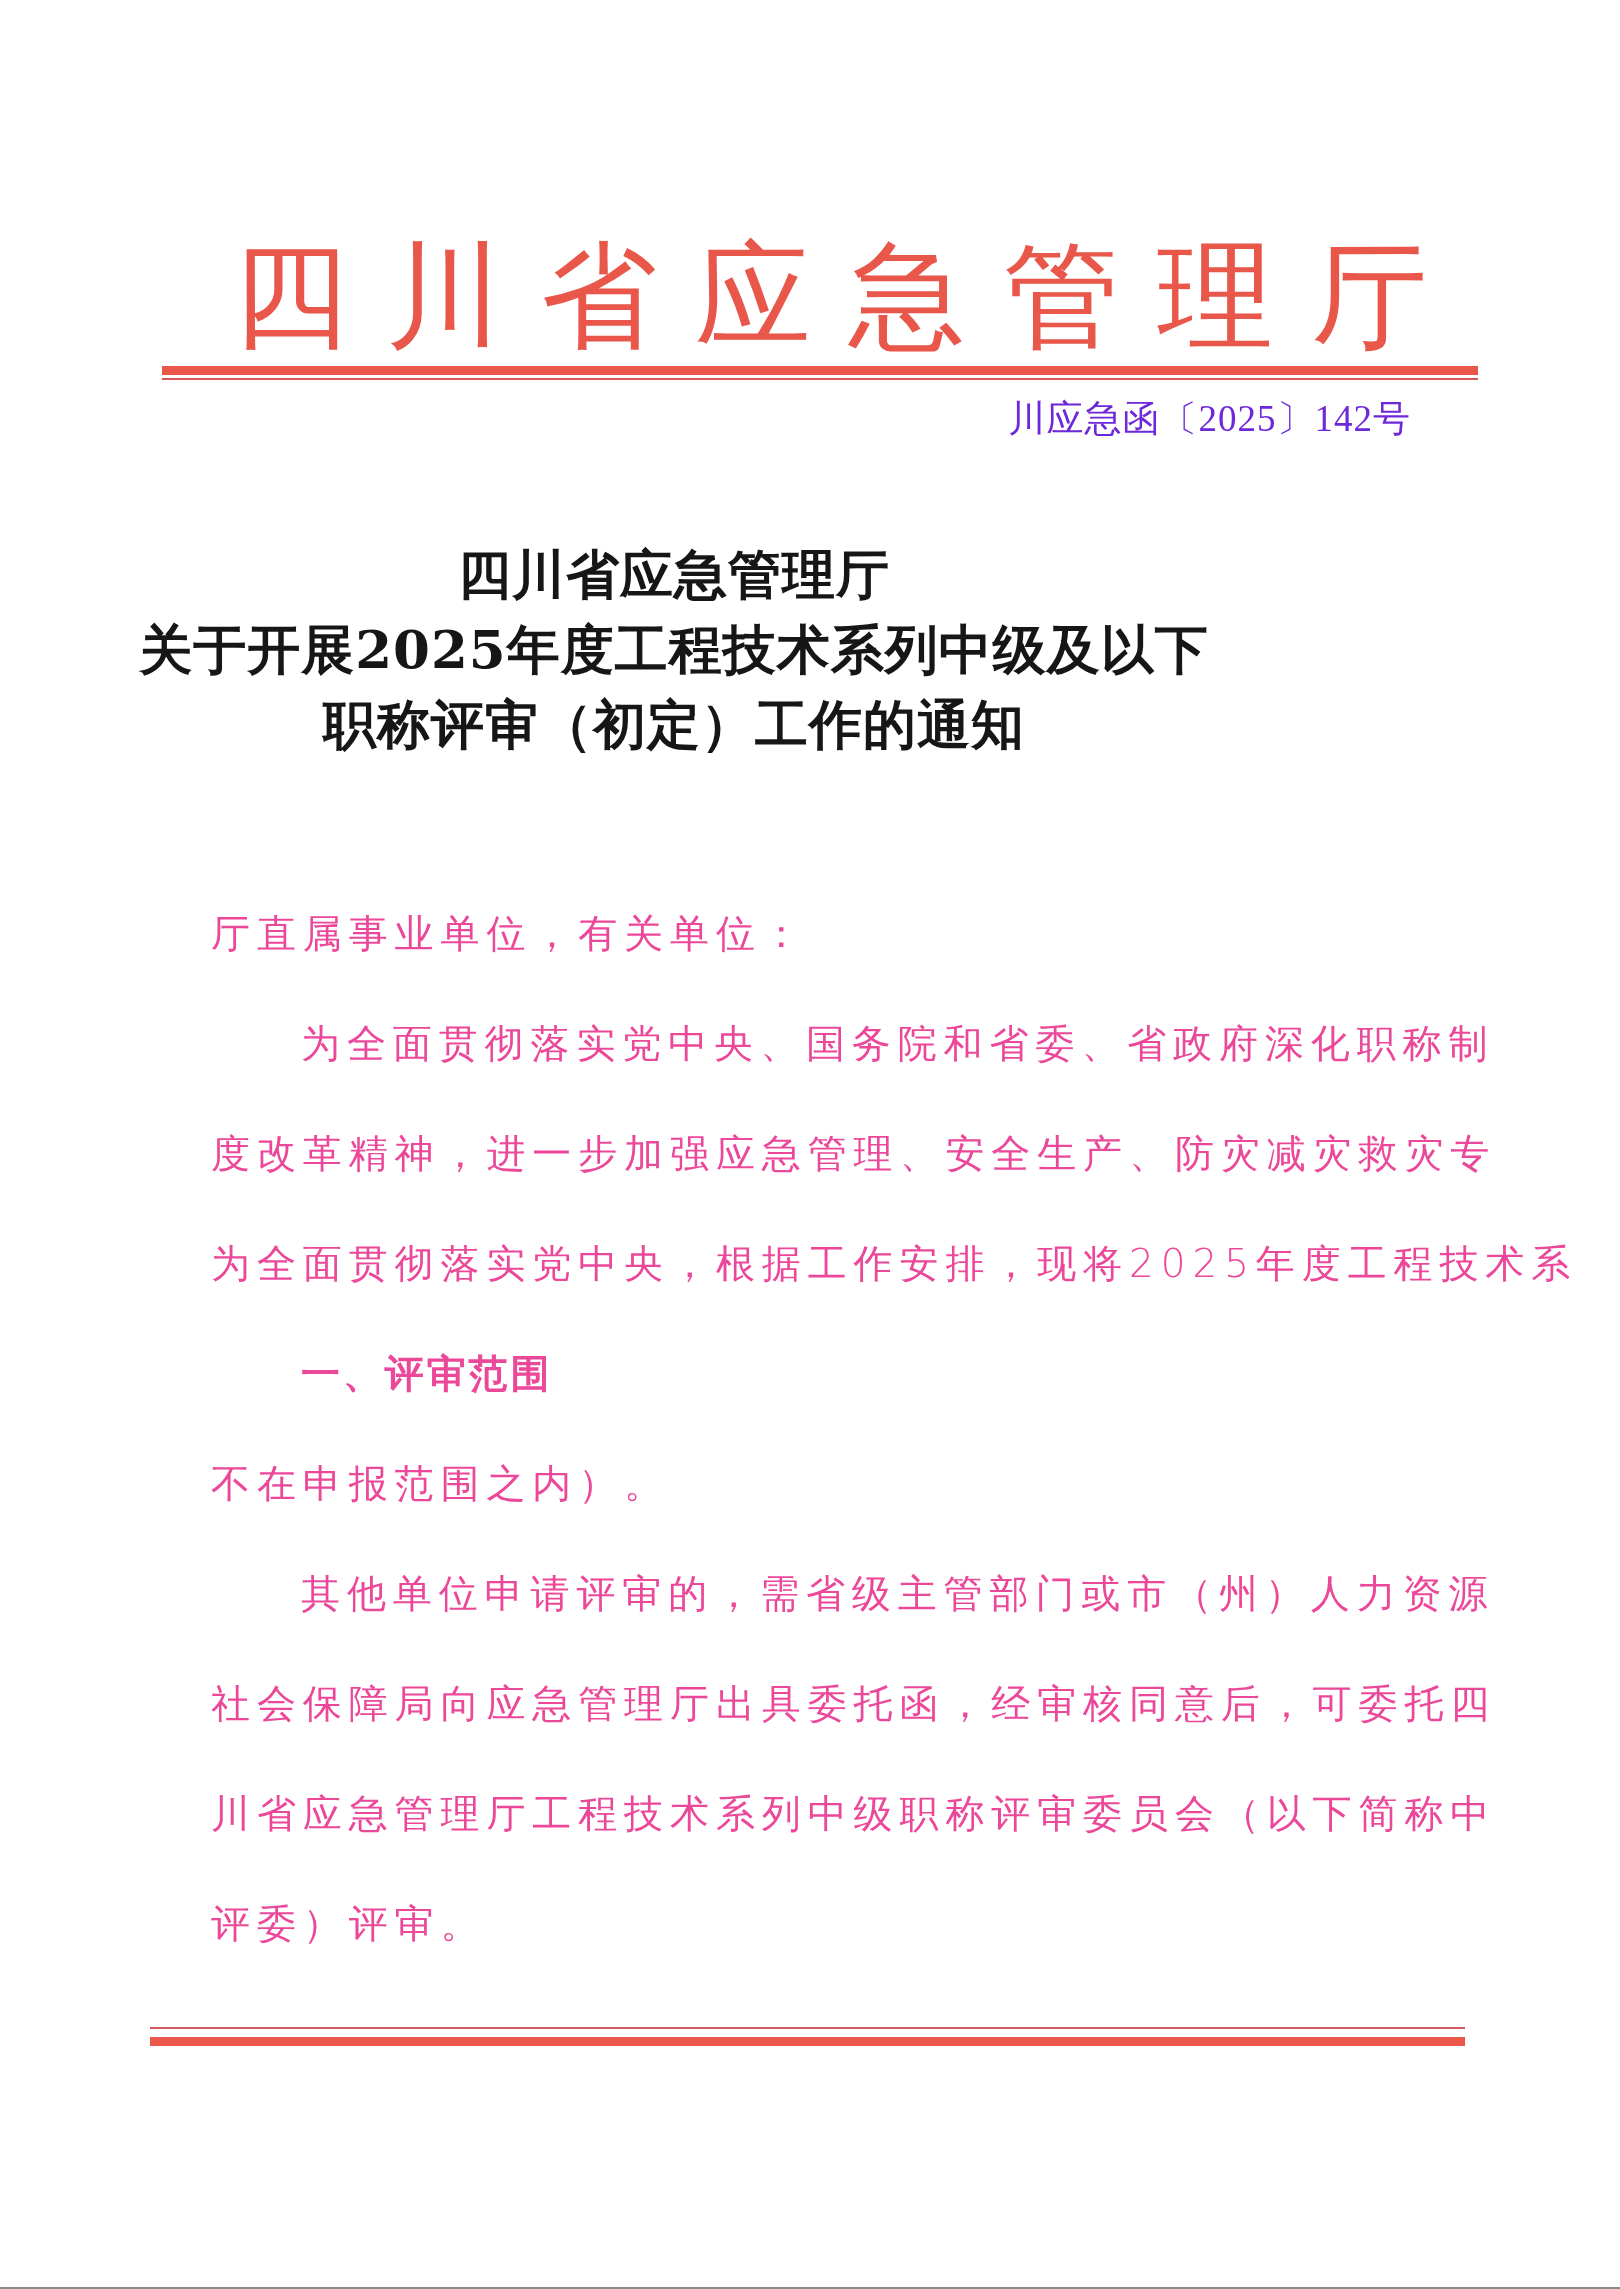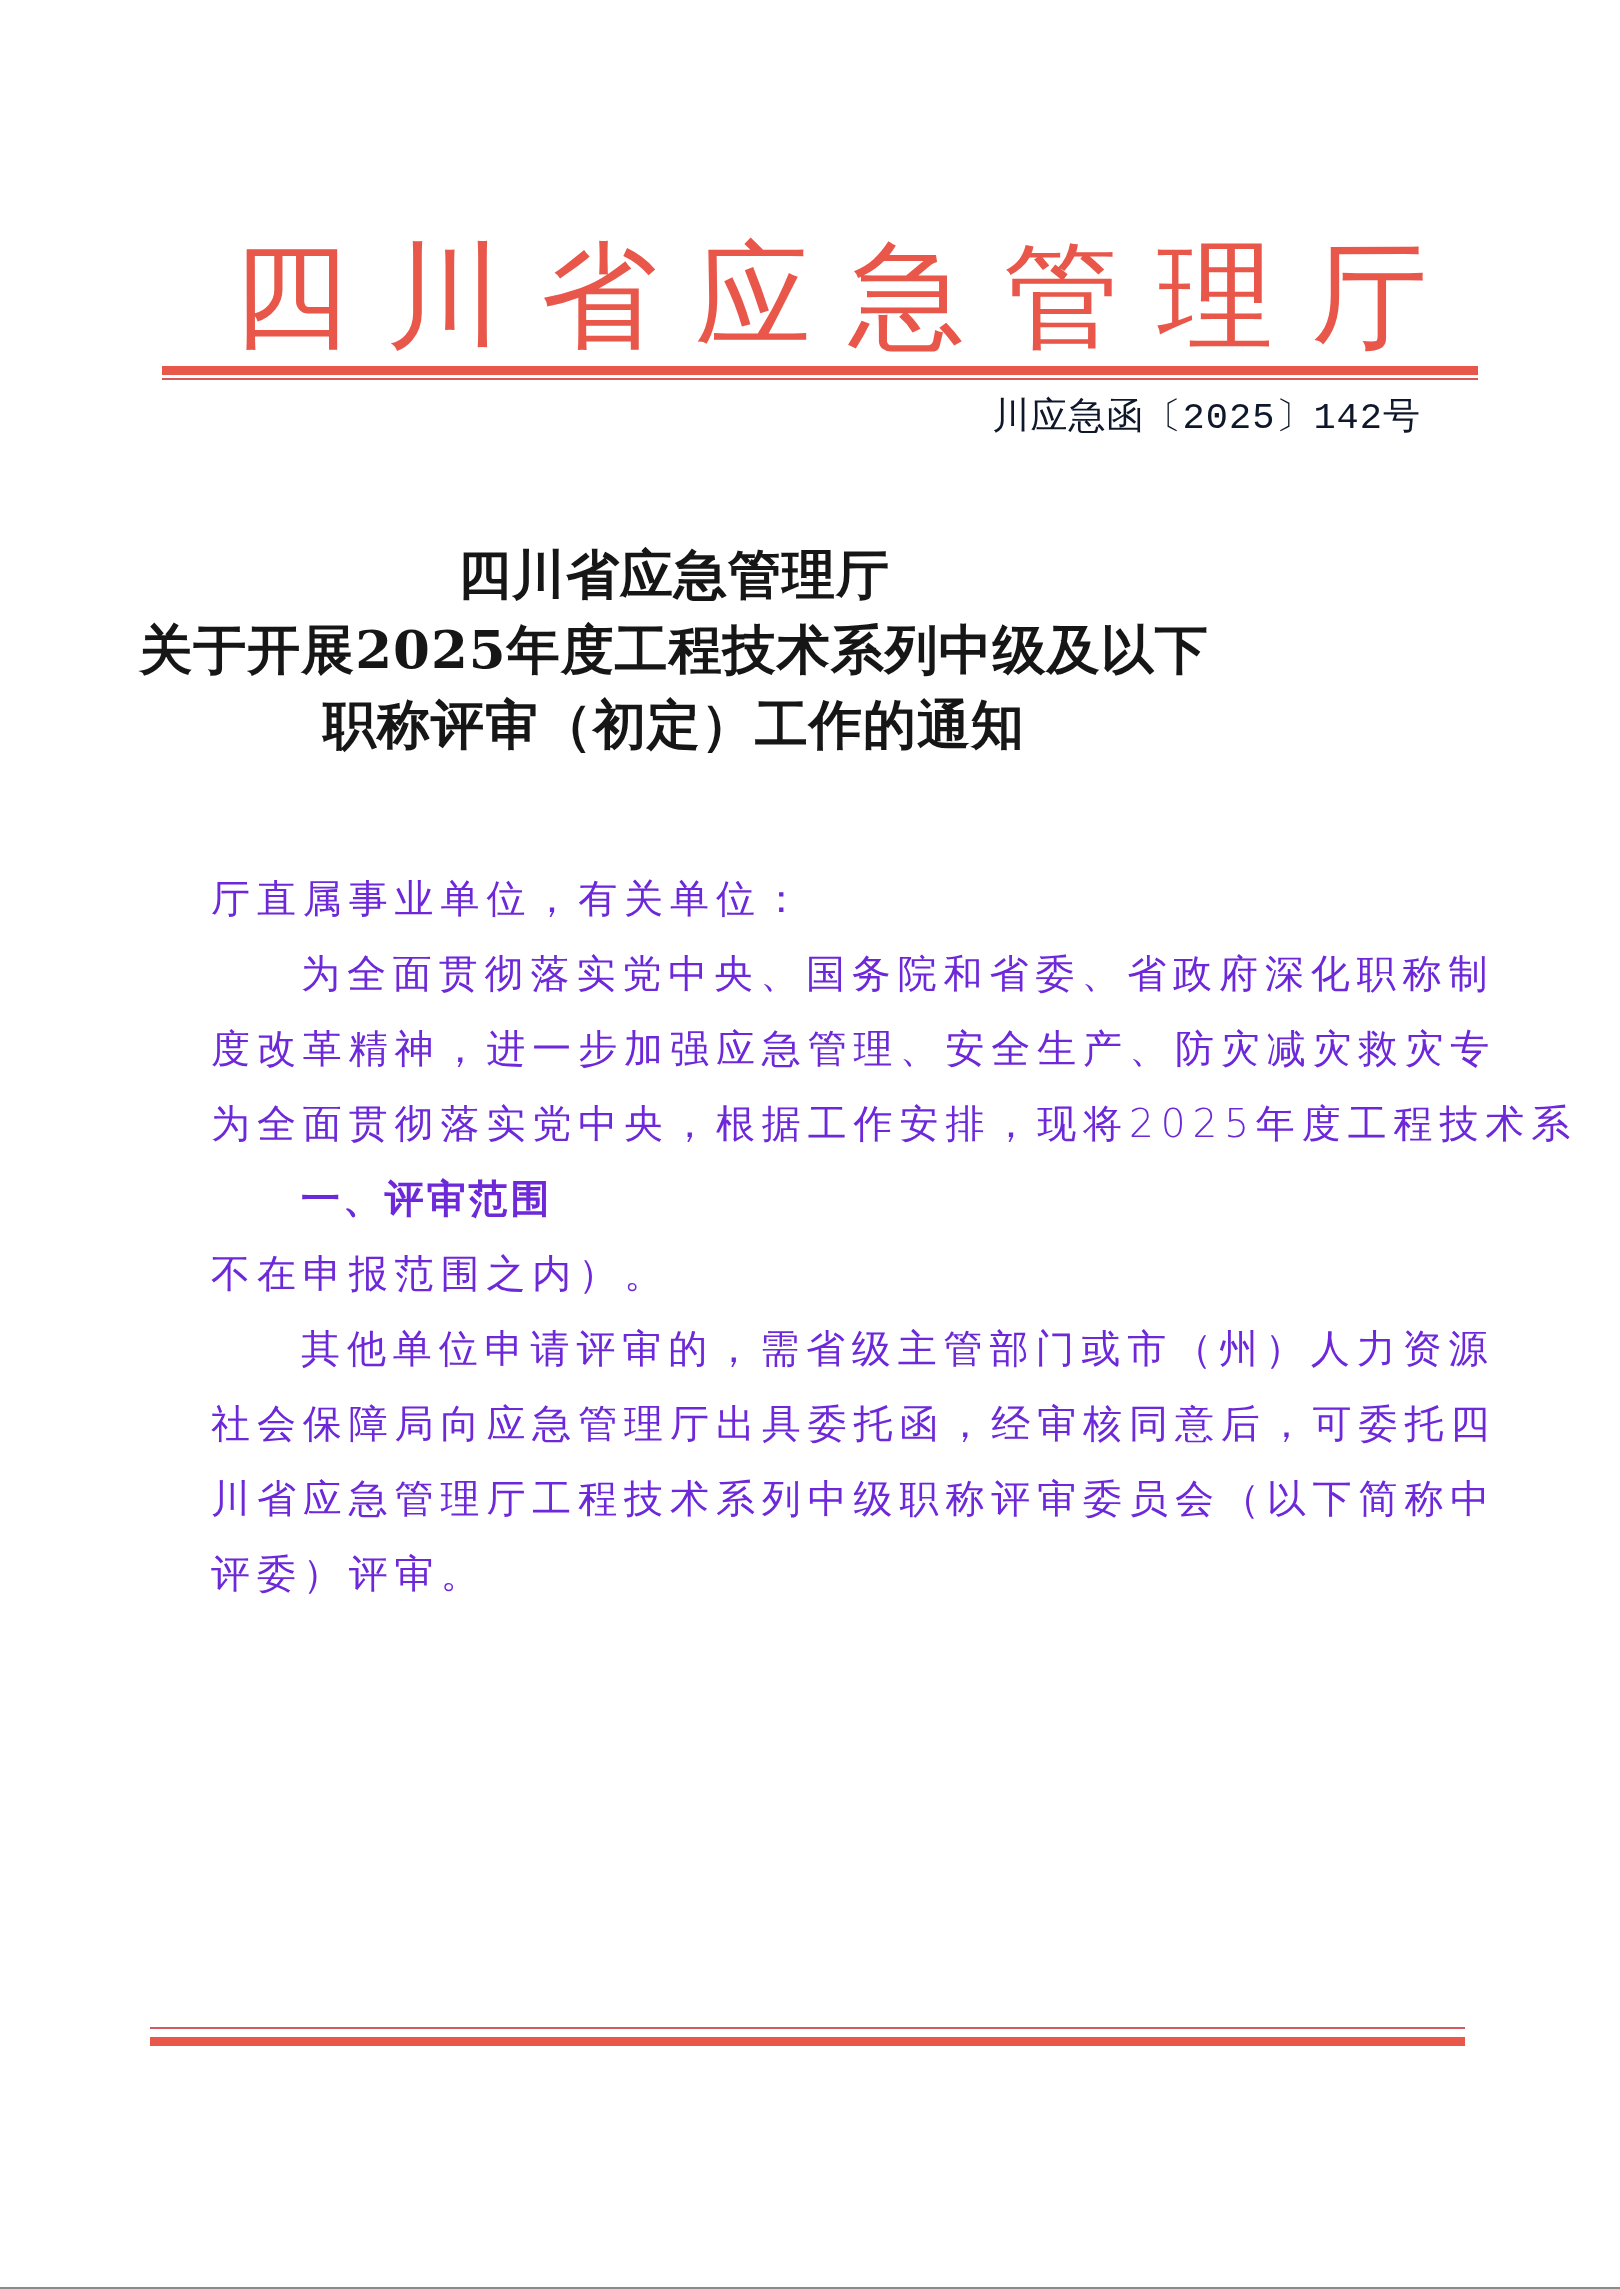--- a/index.html
+++ b/index.html
@@ -9,32 +9,32 @@
 
   
   .masthead { position: absolute; left: 227px; top: 227px; width: 1206px; height: 137px;
               display: flex; justify-content: space-between; align-items: center; }
   .masthead span { display: block; width: 127px; text-align: center;
                    font-family: "DejaVu Serif", serif; font-size: 116px; line-height: 137px;
                    color: #e8574a; font-weight: normal; letter-spacing: 0; }
   .rule-thick { position: absolute; height: 8.8px; background: #e8574a; }
   .rule-thin  { position: absolute; height: 2px; background: #d9565a; }
 
-  .doc-number { position: absolute; top: 396px; right: 199px; font-size: 37px; line-height: 45px;
-                font-family: Liberation Mono, monospace; color: #0f172a; letter-spacing: 1px; }
+  .doc-number { position: absolute; top: 396px; right: 209px; font-size: 37px; line-height: 45px;
+                font-family: Liberation Serif, serif; color: #6d28d9; letter-spacing: 1px; }
 
   
   .title { position: absolute; left: 0; width: 1348px; top: 537px; text-align: center; }
   .title div { font-family: "DejaVu Serif", serif; font-weight: bold; font-size: 53px;
                line-height: 75px; color: #161616; letter-spacing: 1px; }
 
   
   .body { position: absolute; left: 211px; top: 870px; width: 1204px; }
   .line { height: 75px; font-size: 39px; line-height: 57px; white-space: nowrap;
-          letter-spacing: 6.9px; font-family: "DejaVu Sans", sans-serif; color: #6d28d9; font-weight: 300; }
+          letter-spacing: 6.9px; font-family: "DejaVu Sans", sans-serif; color: #ec4899; font-weight: 300; margin-top: 35px; }
   .line.indent { padding-left: 90px; }
   .line.heading { font-weight: bold; letter-spacing: 2.9px; }
   .line.sub { padding-left: 98px; }
 
   .footer-rule-thin  { position: absolute; left: 150px; top: 2027px; width: 1315px; height: 2px; background: #d25a5e; }
   .footer-rule-thick { position: absolute; left: 150px; top: 2037px; width: 1315px; height: 8.8px; background: #e8574a; }
   .bottom-edge { position: absolute; left: 0; bottom: 0; width: 1620px; height: 2.9px; background: #8a8a8a; }
 </style>
 </head>
 <body>

